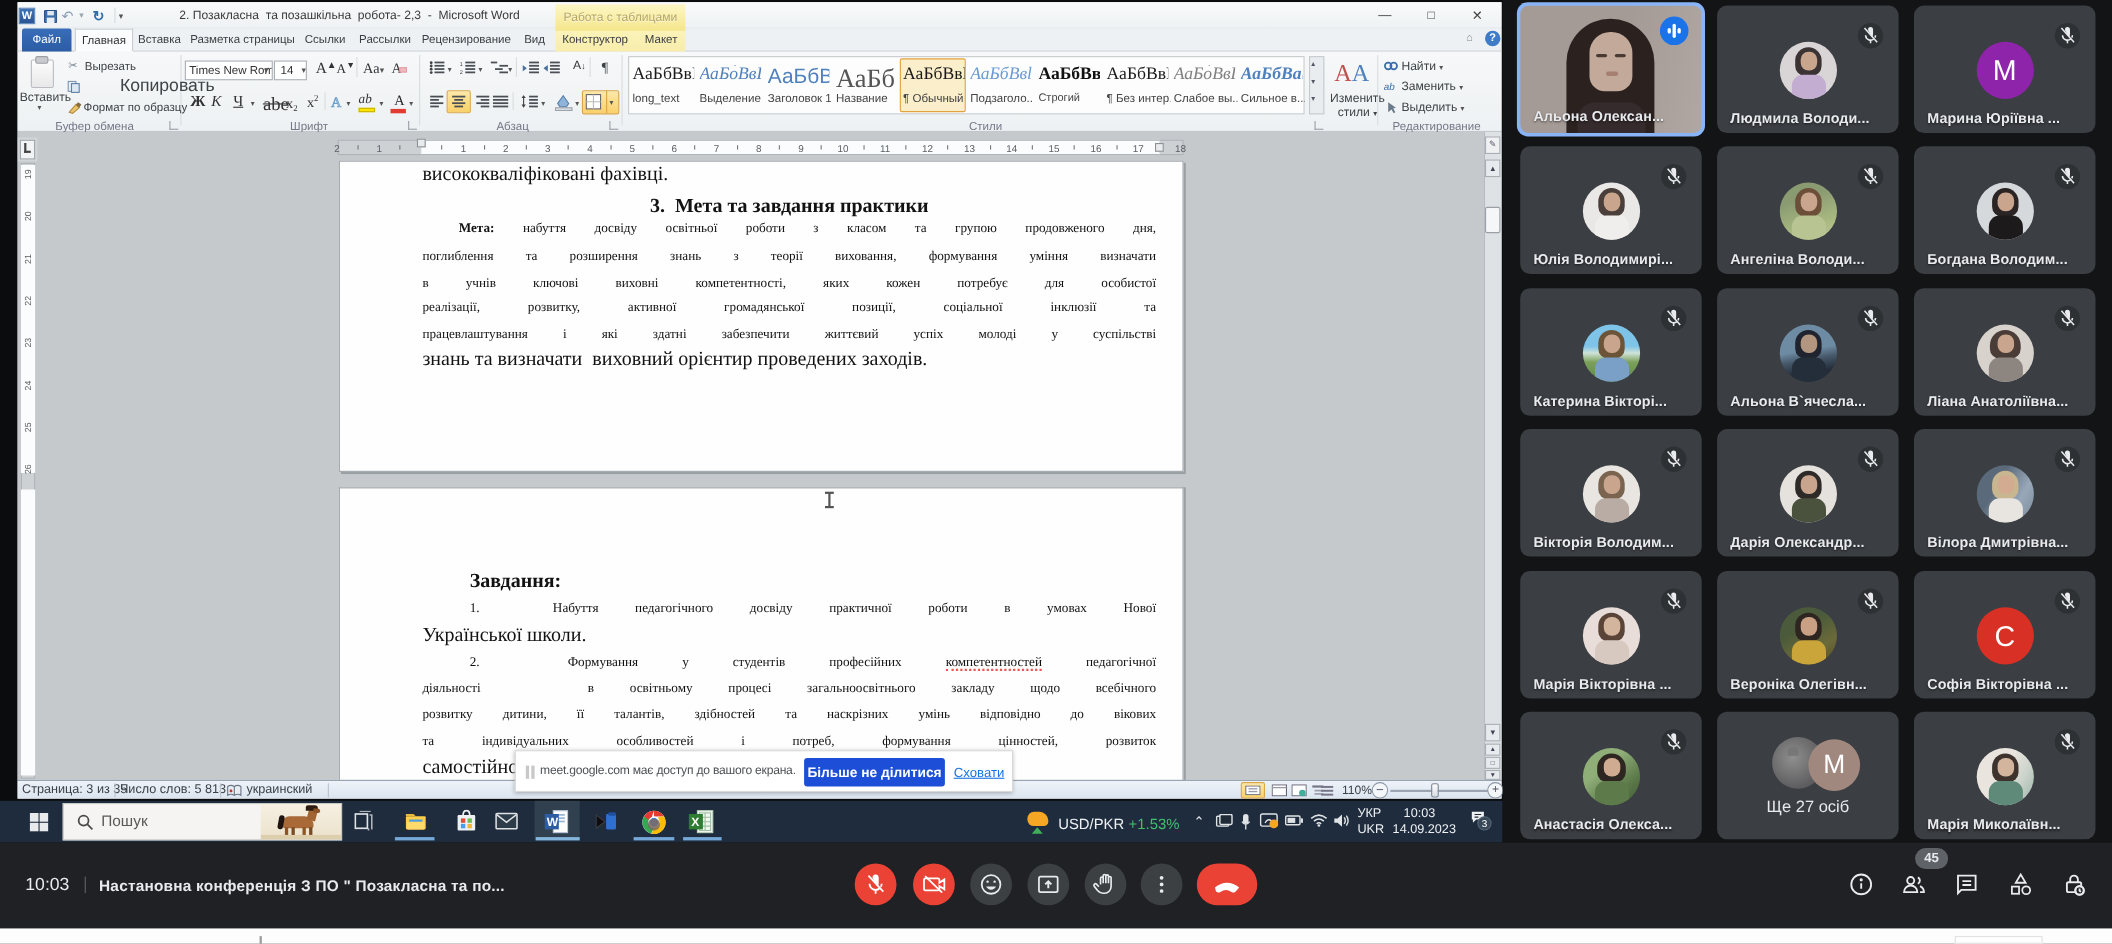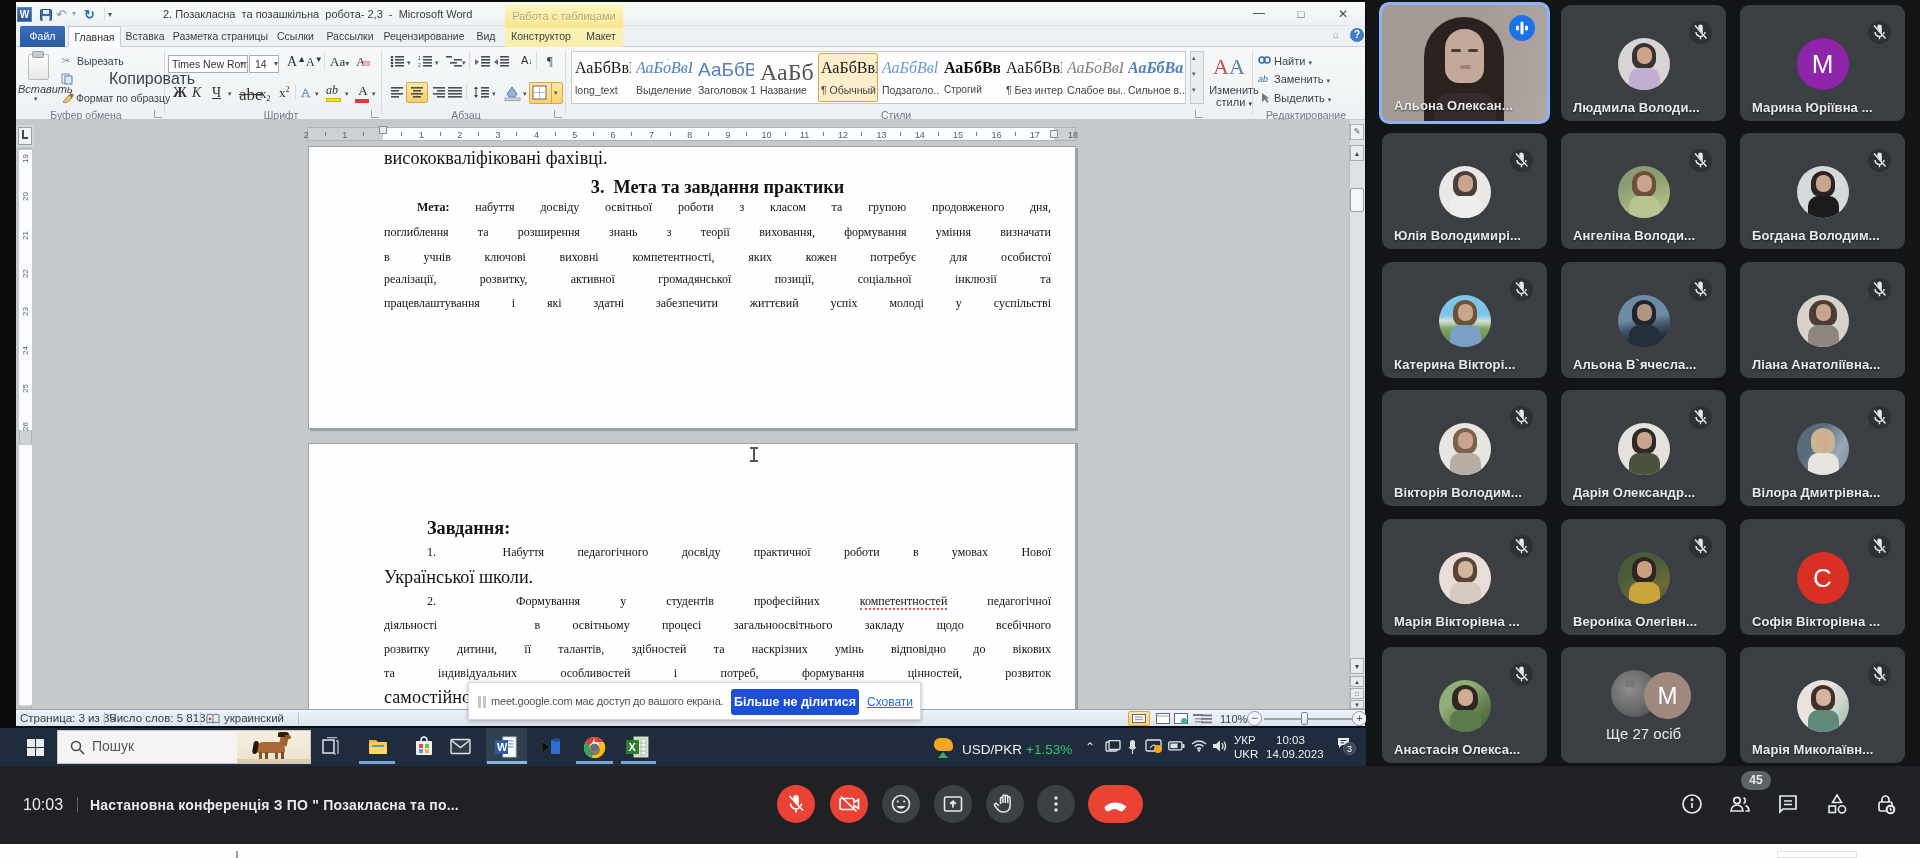--- a/index.html
+++ b/index.html
@@ -46,21 +46,21 @@
 <div class="tab" style="left:448px;width:44px;color:#3c3f44;text-align:center;line-height:21px;top:24px;">Вид</div>
 <div class="tab" style="left:491px;width:68px;color:#3c3f44;text-align:center;line-height:21px;top:24px;">Конструктор</div>
 <div class="tab" style="left:559px;width:52px;color:#3c3f44;text-align:center;line-height:21px;top:24px;">Макет</div>
 <div class="a" style="left:0;top:45px;width:1349px;height:73px;background:linear-gradient(#f6f8f9,#eef1f3);border-bottom:1px solid #c3c8cc;"></div>
 <div class="a" style="left:148px;top:48px;width:1px;height:64px;background:#d9dde0;"></div>
 <div class="a" style="left:365px;top:48px;width:1px;height:64px;background:#d9dde0;"></div>
 <div class="a" style="left:549px;top:48px;width:1px;height:64px;background:#d9dde0;"></div>
 <div class="a" style="left:1236px;top:48px;width:1px;height:64px;background:#d9dde0;"></div>
 <div class="a" style="left:12px;top:52px;width:21px;height:26px;background:linear-gradient(#fdfdfd,#e8e8e8);border:1px solid #b9bdc2;border-radius:2px;"></div>
 <div class="a" style="left:16px;top:49px;width:12px;height:7px;background:#c8cace;border:1px solid #9b9ea4;border-radius:2px;"></div>
-<div class="a" style="left:2px;top:81px;width:40px;height:11px;font-size:11px;color:#3f4347;text-align:center;font-style:italic;">Вставить</div>
+<div class="a" style="left:2px;top:81px;width:40px;height:11px;font-size:11px;color:#3f4347;text-align:center;">Вставить</div>
 <div class="a" style="left:18px;top:94px;width:8px;height:6px;color:#555;font-size:7px;line-height:6px;">▾</div>
 <div class="a" style="left:46px;top:53px;width:13px;height:12px;font-size:10px;line-height:12px;"><span style="color:#7a8691">✂</span></div>
 <div class="a" style="left:61px;top:53px;width:90px;height:12px;font-size:10.5px;color:#3f4347;line-height:12px;white-space:nowrap;">Вырезать</div>
 <div class="a" style="left:45px;top:71px;width:13px;height:12px;font-size:10px;line-height:12px;">
         <svg width="12" height="12">
           <rect x="1" y="1" width="7" height="9" fill="#e8eef6" stroke="#7d92ad"></rect>
           <rect x="4" y="3" width="7" height="8" fill="#dbe7f3" stroke="#5d7fa8"></rect>
         </svg>
       </div>
 <div class="a" style="left:60px;top:71px;width:90px;height:12px;font-size:16px;color:#3f4347;line-height:12px;white-space:nowrap;padding-left:33px;">Копировать</div>
@@ -309,20 +309,21 @@
 <div class="a" style="left:3px;top:325px;width:13px;height:260px;background:#fbfcfd;"></div>
 <div class="a" style="left:292px;top:26px;width:768px;height:283px;background:#fefefe;border:1px solid #9ea3a8;box-shadow:2px 2px 0 rgba(120,126,132,.55);"></div>
 <div class="a" style="left:292px;top:323px;width:768px;height:266px;background:#fefefe;border:1px solid #9ea3a8;border-bottom:none;box-shadow:2px 0 0 rgba(120,126,132,.55);"></div>
 <div class="dline" style="left:368px;top:27px;">висококваліфіковані фахівці.</div>
 <div class="dline" style="left:368px;top:56px;width:667px;text-align:center;font-weight:bold;">3.&nbsp;&nbsp;Мета та завдання практики</div>
 <div class="jline" style="left:401px;top:76px;width:634px;"><b>Мета:</b> набуття досвіду освітньої роботи з класом та групою продовженого дня,</div>
 <div class="jline" style="left:368px;top:101px;width:667px;">поглиблення та розширення знань з теорії виховання, формування уміння визначати</div>
 <div class="jline" style="left:368px;top:126px;width:667px;">в учнів ключові виховні компетентності, яких кожен потребує для особистої</div>
 <div class="jline" style="left:368px;top:148px;width:667px;">реалізації, розвитку, активної громадянської позиції, соціальної інклюзії та</div>
 <div class="jline" style="left:368px;top:172px;width:667px;">працевлаштування і які здатні забезпечити життєвий успіх молоді у суспільстві</div>
+<div class="dline" style="left:368px;top:195px;">знань та визначати&nbsp; виховний орієнтир проведених заходів.</div>
 <div class="a" style="left:737px;top:328px;width:1.5px;height:13px;background:#555;"></div>
 <div class="a" style="left:734px;top:327px;width:8px;height:1.5px;background:#555;"></div>
 <div class="a" style="left:734px;top:340px;width:8px;height:1.5px;background:#555;"></div>
 <div class="dline" style="left:411px;top:397px;font-weight:bold;">Завдання:</div>
 <div class="jline" style="left:411px;top:421px;width:624px;">1.&nbsp;&nbsp;Набуття педагогічного досвіду практичної роботи в умовах Нової</div>
 <div class="dline" style="left:368px;top:446px;">Української школи.</div>
 <div class="jline" style="left:411px;top:470px;width:624px;">2.&nbsp;&nbsp;Формування у студентів професійних <span style="border-bottom:2px dotted #e55;">компетентностей</span> педагогічної</div>
 <div class="jline" style="left:368px;top:494px;width:667px;">діяльності&nbsp;&nbsp; в освітньому процесі загальноосвітнього закладу щодо всебічного</div>
 <div class="jline" style="left:368px;top:518px;width:667px;">розвитку дитини, її талантів, здібностей та наскрізних умінь відповідно до вікових</div>
 <div class="jline" style="left:368px;top:542px;width:667px;">та індивідуальних особливостей і потреб, формування цінностей, розвиток</div>

